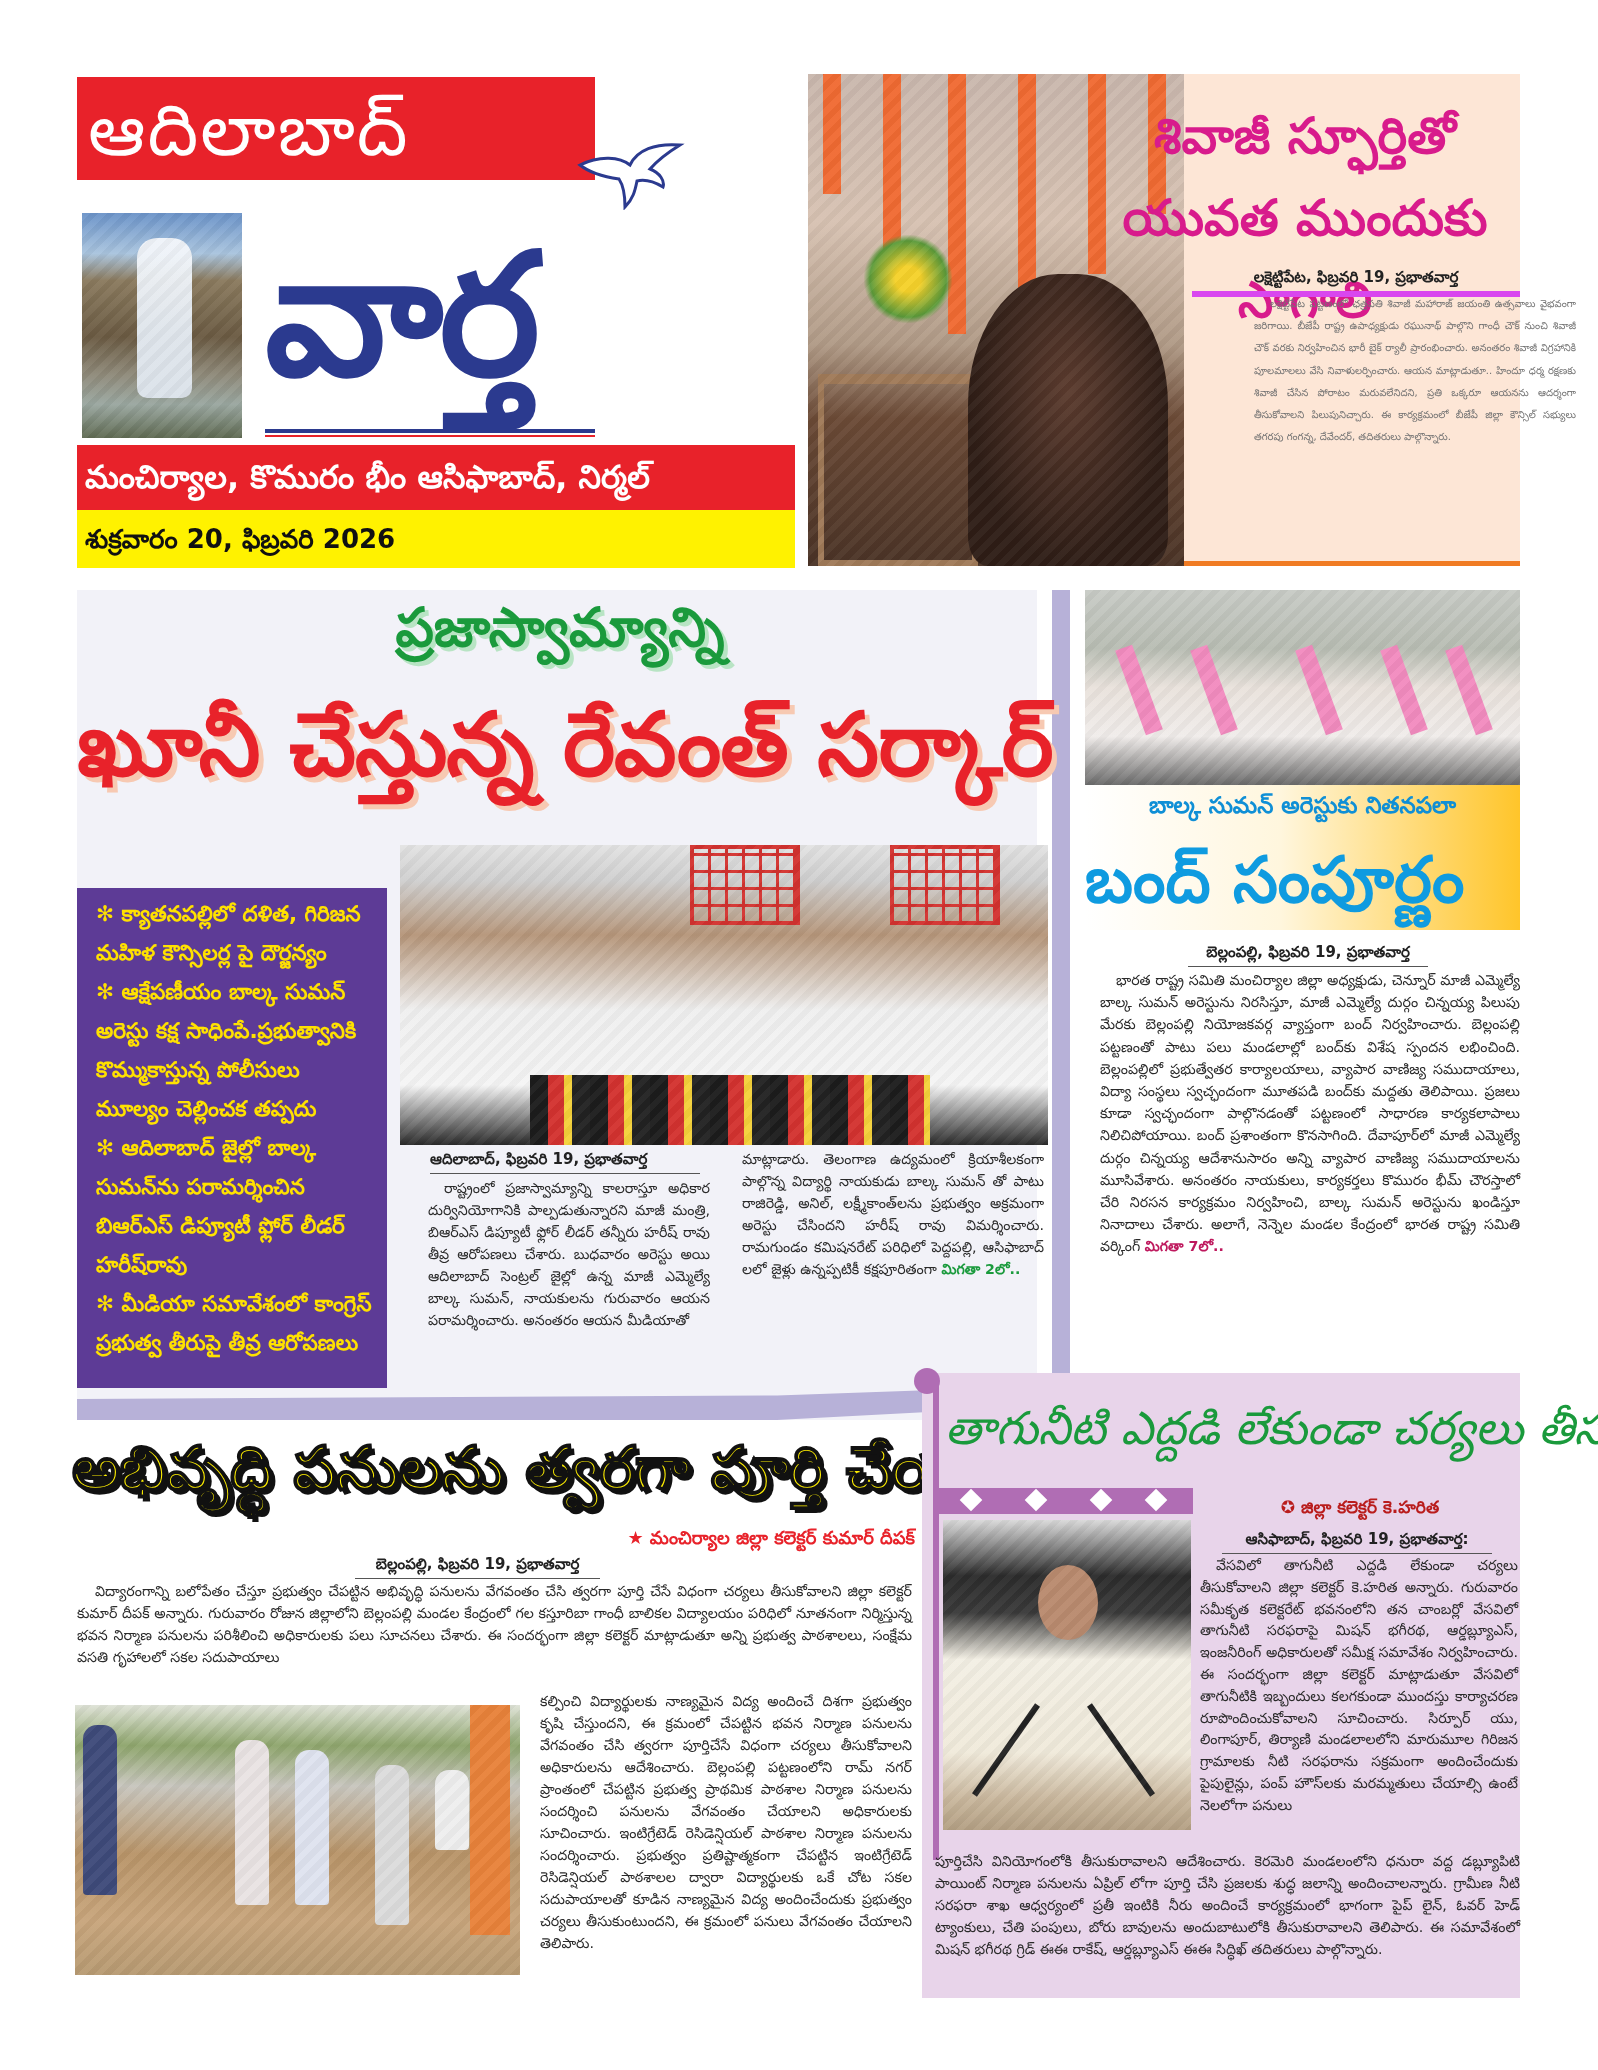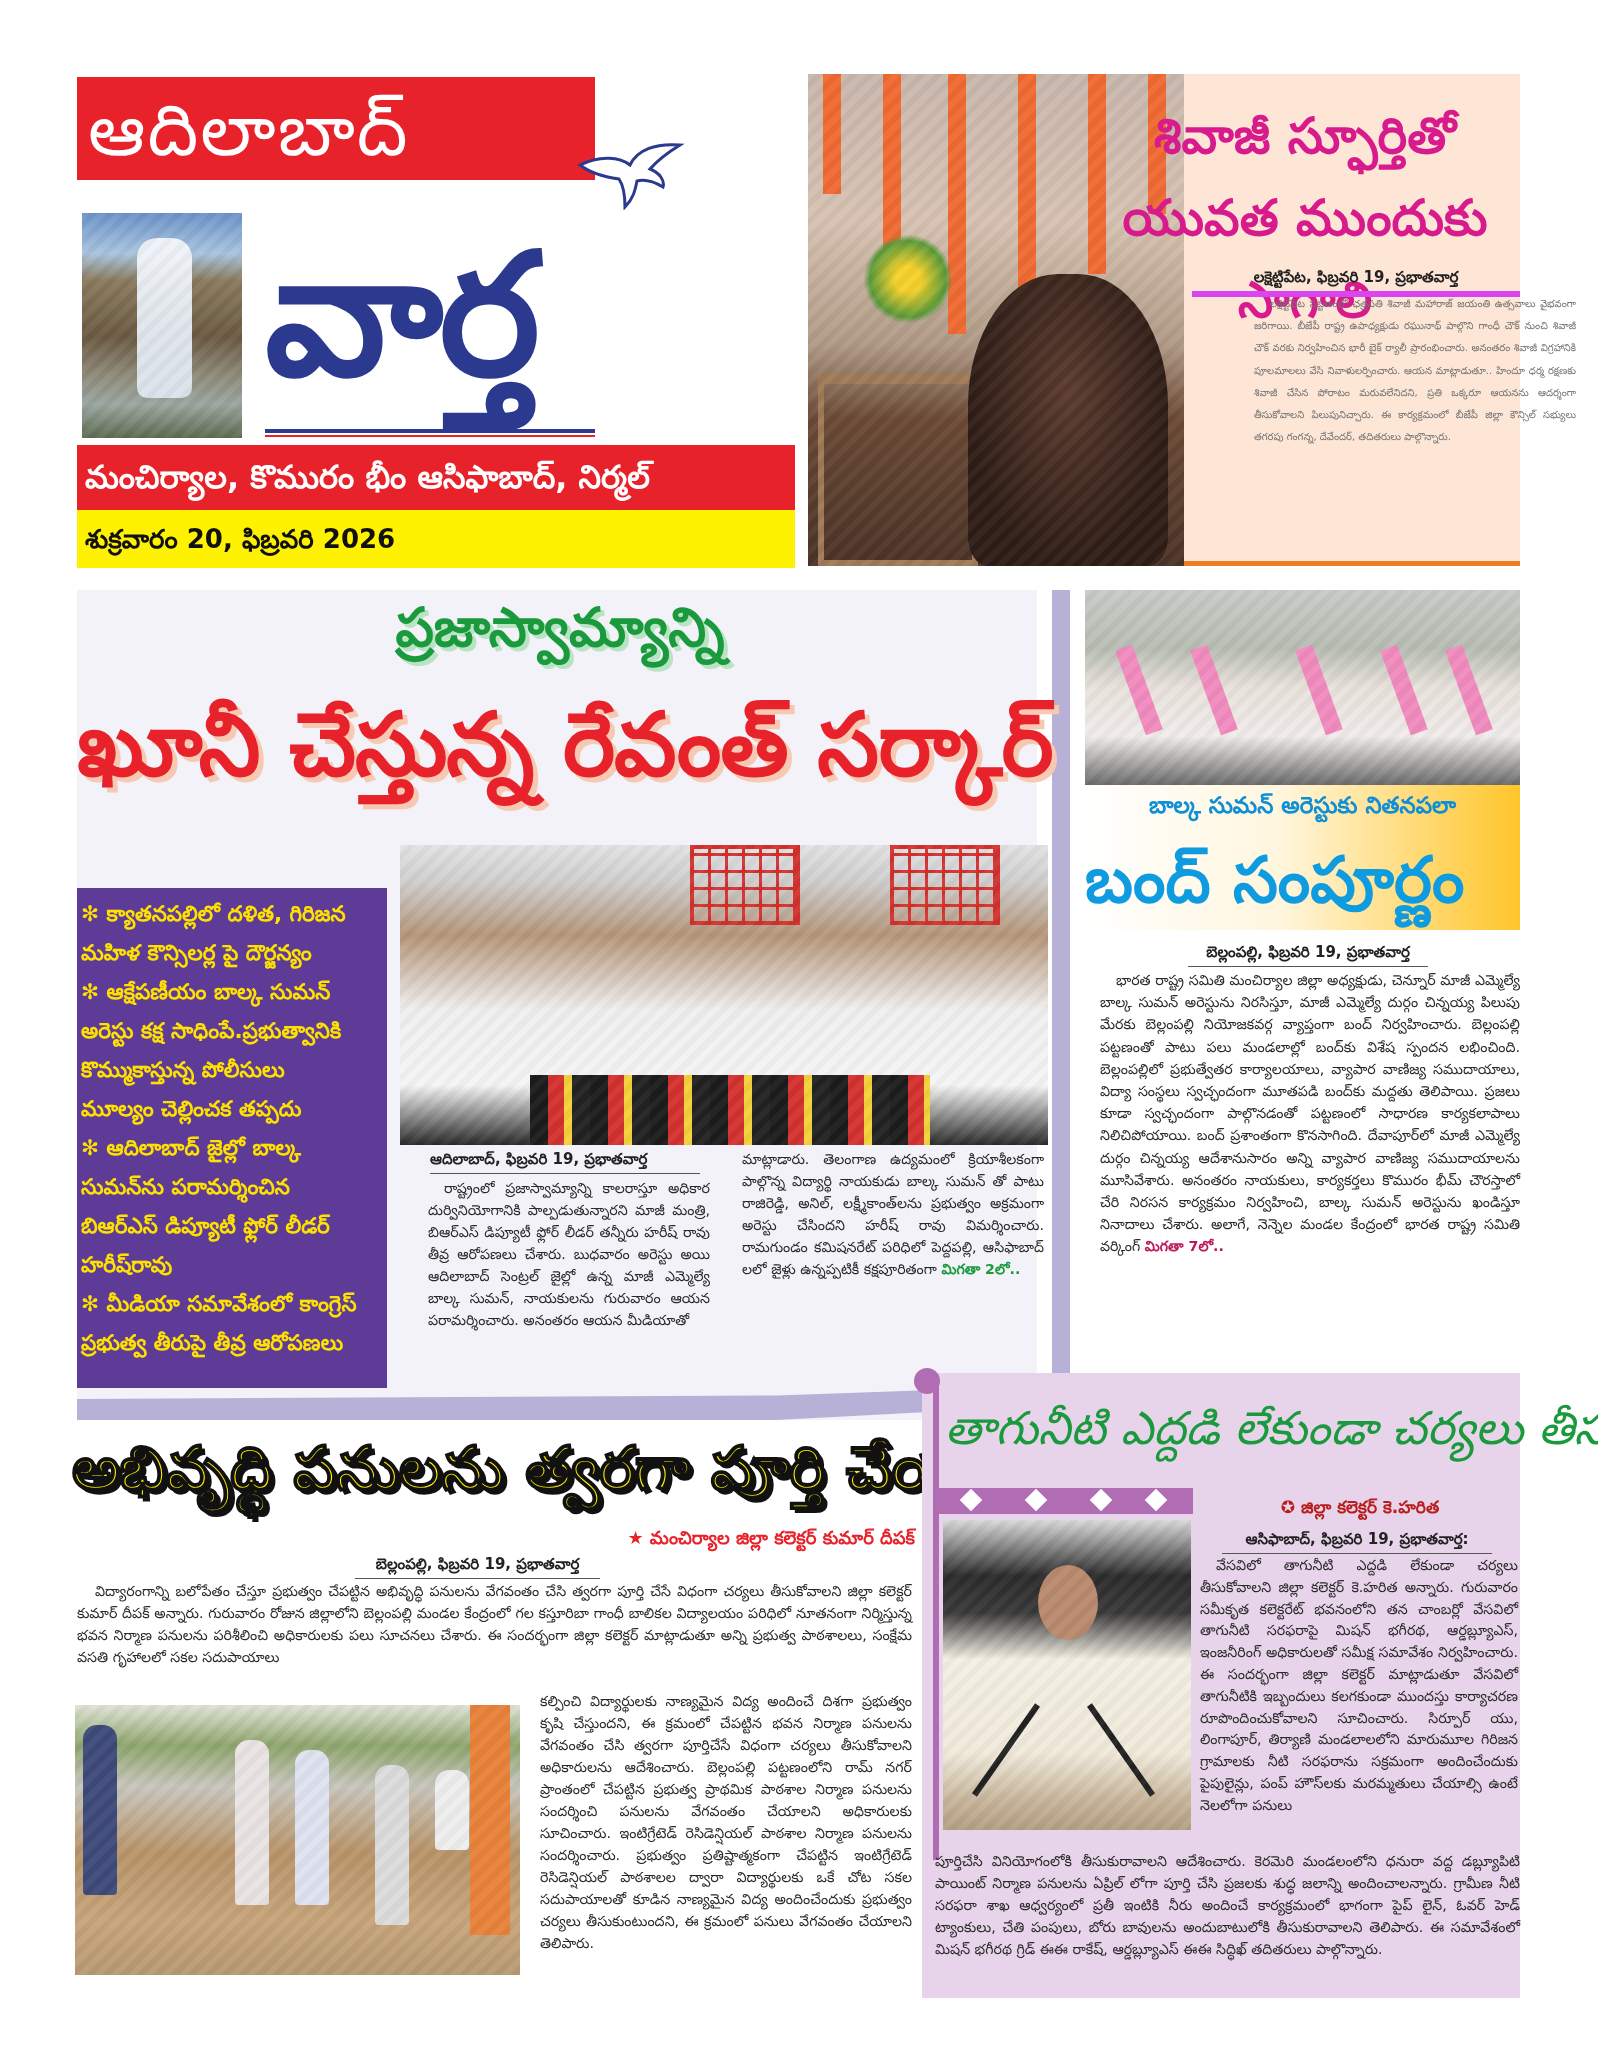--- a/index.html
+++ b/index.html
@@ -34,21 +34,21 @@
 
   
   .lead-bg { left: 77px; top: 590px; width: 960px; height: 830px; background: #f2f2f8; }
   .lead-swoosh { left: 1010px; top: 590px; width: 60px; height: 850px; border-right: 18px solid #b7b1d8; border-bottom-right-radius: 120px; }
   .lead-swoosh2 { left: 77px; top: 1385px; width: 1000px; height: 35px; background: linear-gradient(180deg,#b7b1d8,#b7b1d8); clip-path: polygon(0 40%, 70% 30%, 100% 0, 100% 55%, 70% 100%, 0 100%); }
   .lead-kicker { left: 150px; top: 596px; width: 820px; text-align: center; color: #1a9a3c; font-size: 54px; font-weight: bold; text-shadow: 4px 4px 0 #b8e4c4; }
   .lead-head { left: 75px; top: 690px; width: 980px; text-align: center; color: #e8222a; font-size: 88px; font-weight: bold; line-height: 110px; letter-spacing: -1px; text-shadow: 5px 5px 0 #f7c9b2; white-space: nowrap; }
   .lead-photo { left: 400px; top: 845px; width: 648px; height: 300px; background: linear-gradient(180deg,#e3e3e3 0%,#cfcfcf 12%,#b59579 30%,#efefef 55%,#f5f5f5 80%,#2a2a2a 100%); }
   .lead-photo .gate { position: absolute; top: 0; height: 80px; width: 110px; border: 4px solid #d3322f; background: repeating-linear-gradient(90deg, transparent 0 14px, #d3322f 14px 17px), repeating-linear-gradient(0deg, transparent 0 14px, #d3322f 14px 17px); }
   .lead-photo .mics { position: absolute; left: 130px; bottom: 0; width: 400px; height: 70px; background: repeating-linear-gradient(90deg,#1c1c1c 0 18px,#d3322f 18px 34px,#f4d13a 34px 42px,#222 42px 60px); }
-  .highlights { left: 77px; top: 888px; width: 310px; height: 500px; background: #5d3b96; padding: 6px 4px; }
+  .highlights { left: 77px; top: 888px; width: 310px; height: 500px; background: #5d3b96; padding: 6px 19px; }
   .highlights p { color: #ffe100; font-weight: bold; font-size: 21.5px; line-height: 39px; white-space: nowrap; }
   .lead-dateline { left: 430px; top: 1150px; width: 270px; font-size: 15px; font-weight: bold; text-align: left; border-bottom: 1px solid #555; padding-bottom: 2px; }
   .lead-col1 { left: 428px; top: 1177px; width: 282px; font-size: 14.2px; line-height: 22px; text-align: justify; text-indent: 16px; color: #2a2a2a; }
   .lead-col2 { left: 742px; top: 1148px; width: 302px; font-size: 14.2px; line-height: 22px; text-align: justify; color: #2a2a2a; }
   .more-green { color: #1a9a3c; font-weight: bold; }
   .more-blue { color: #be185d; font-weight: bold; }
 
   
   .bandh-photo { left: 1085px; top: 590px; width: 435px; height: 195px; background: linear-gradient(180deg,#c8cbc6 0%,#b8bdb3 30%,#e9e2dc 50%,#f0ecea 75%,#6a6a6a 100%); }
   .bandh-photo .scarf { position: absolute; top: 55px; width: 18px; height: 90px; background: #f28bbf; transform: rotate(-20deg); }

